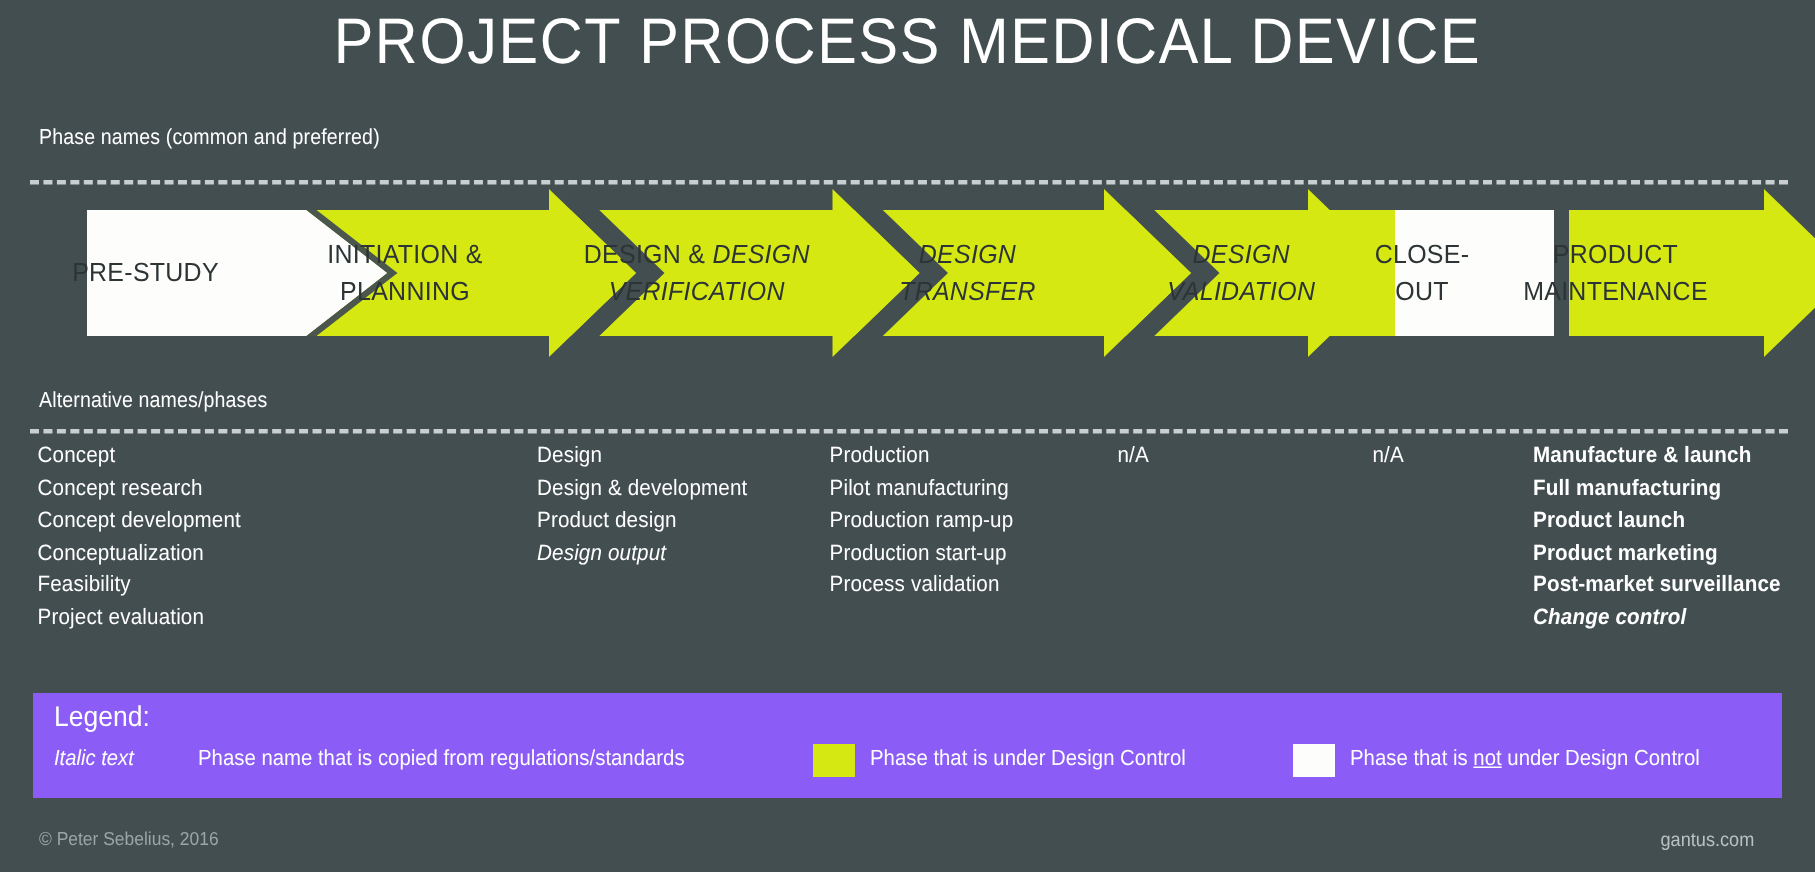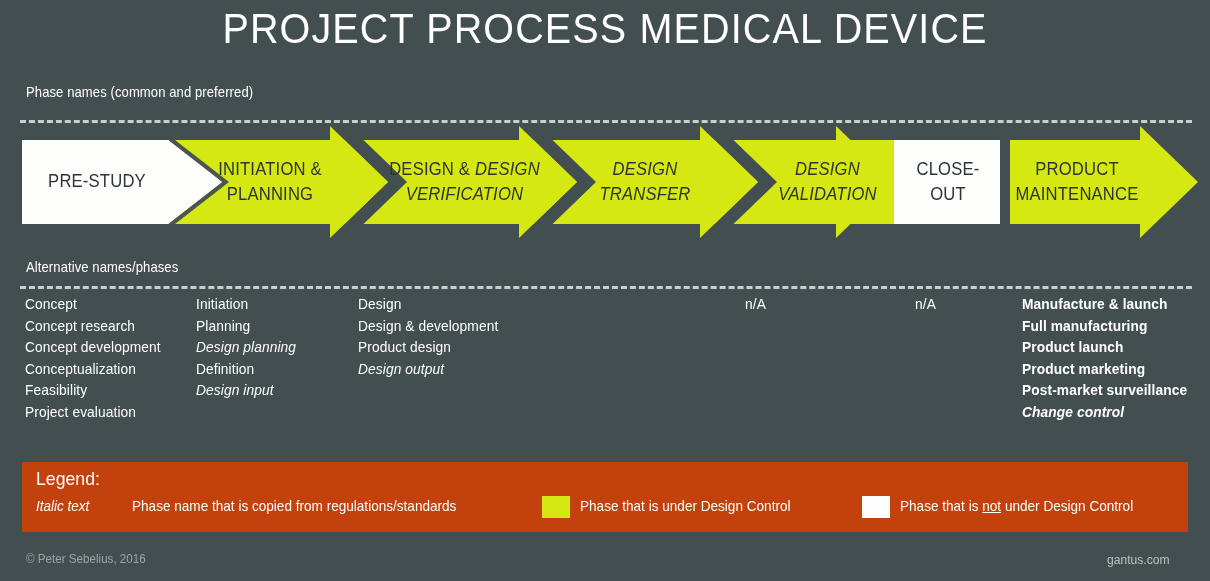--- a/index.html
+++ b/index.html
@@ -40,21 +40,21 @@
   #cap-alt{left:26px;top:259px;}
 
   .dashline{
     position:absolute;height:0;left:20px;width:1172px;
     border-top:3px dashed #c9cfd0;
   }
   #dash1{top:120px;}
   #dash2{top:286px;}
 
   
-  .band{position:absolute;left:0;top:126px;width:1112px;height:112px;}
+  .band{position:absolute;left:0;top:126px;width:1112px;height:112px;padding-left:36px;}
   .band svg{display:block;}
   .phase-label{
     position:absolute;
     text-align:center;
     font-size:17.5px;
     line-height:25px;
     color:#2d3436;
     font-weight:400;
     letter-spacing:.2px;
     transform:scaleX(0.95);
@@ -73,21 +73,21 @@
     white-space:nowrap;
     transform:scaleX(0.93);
     transform-origin:left center;
     letter-spacing:.1px;
   }
   .alt-item.it{font-style:italic;}
 
   
   .legend-box{
     position:absolute;left:22px;top:462px;width:1166px;height:70px;
-    background:#c2410c;
+    background:#8b5cf6;
   }
   .legend-title{
     position:absolute;left:14px;top:6px;
     color:#ffffff;font-size:19px;font-weight:400;
     transform:scaleX(0.93);transform-origin:left center;
   }
   .legend-italic-key{
     position:absolute;left:14px;top:36px;
     color:#ffffff;font-size:14.5px;font-style:italic;
     transform:scaleX(0.93);transform-origin:left center;
@@ -166,32 +166,32 @@
 
   <div class="alt-cols">
     <div class="alt-col" style="left:25px;">
         <div class="alt-item">Concept</div>
         <div class="alt-item">Concept research</div>
         <div class="alt-item">Concept development</div>
         <div class="alt-item">Conceptualization</div>
         <div class="alt-item">Feasibility</div>
         <div class="alt-item">Project evaluation</div>
       </div>
-    <div class="alt-col" style="left:196px;">
-        <div class="alt-item">Initiation</div>
-        <div class="alt-item">Planning</div>
-        <div class="alt-item it">Design planning</div>
-        <div class="alt-item">Definition</div>
-        <div class="alt-item it">Design input</div>
-      </div>
     <div class="alt-col" style="left:358px;">
         <div class="alt-item">Design</div>
         <div class="alt-item">Design &amp; development</div>
         <div class="alt-item">Product design</div>
         <div class="alt-item it">Design output</div>
+      </div>
+    <div class="alt-col" style="left:553px;">
+        <div class="alt-item">Production</div>
+        <div class="alt-item">Pilot manufacturing</div>
+        <div class="alt-item">Production ramp-up</div>
+        <div class="alt-item">Production start-up</div>
+        <div class="alt-item">Process validation</div>
       </div>
     <div class="alt-col" style="left:745px;">
         <div class="alt-item">n/A</div>
       </div>
     <div class="alt-col" style="left:915px;">
         <div class="alt-item">n/A</div>
       </div>
     <div class="alt-col" style="left:1022px;font-weight:bold;">
         <div class="alt-item">Manufacture &amp; launch</div>
         <div class="alt-item">Full manufacturing</div>

